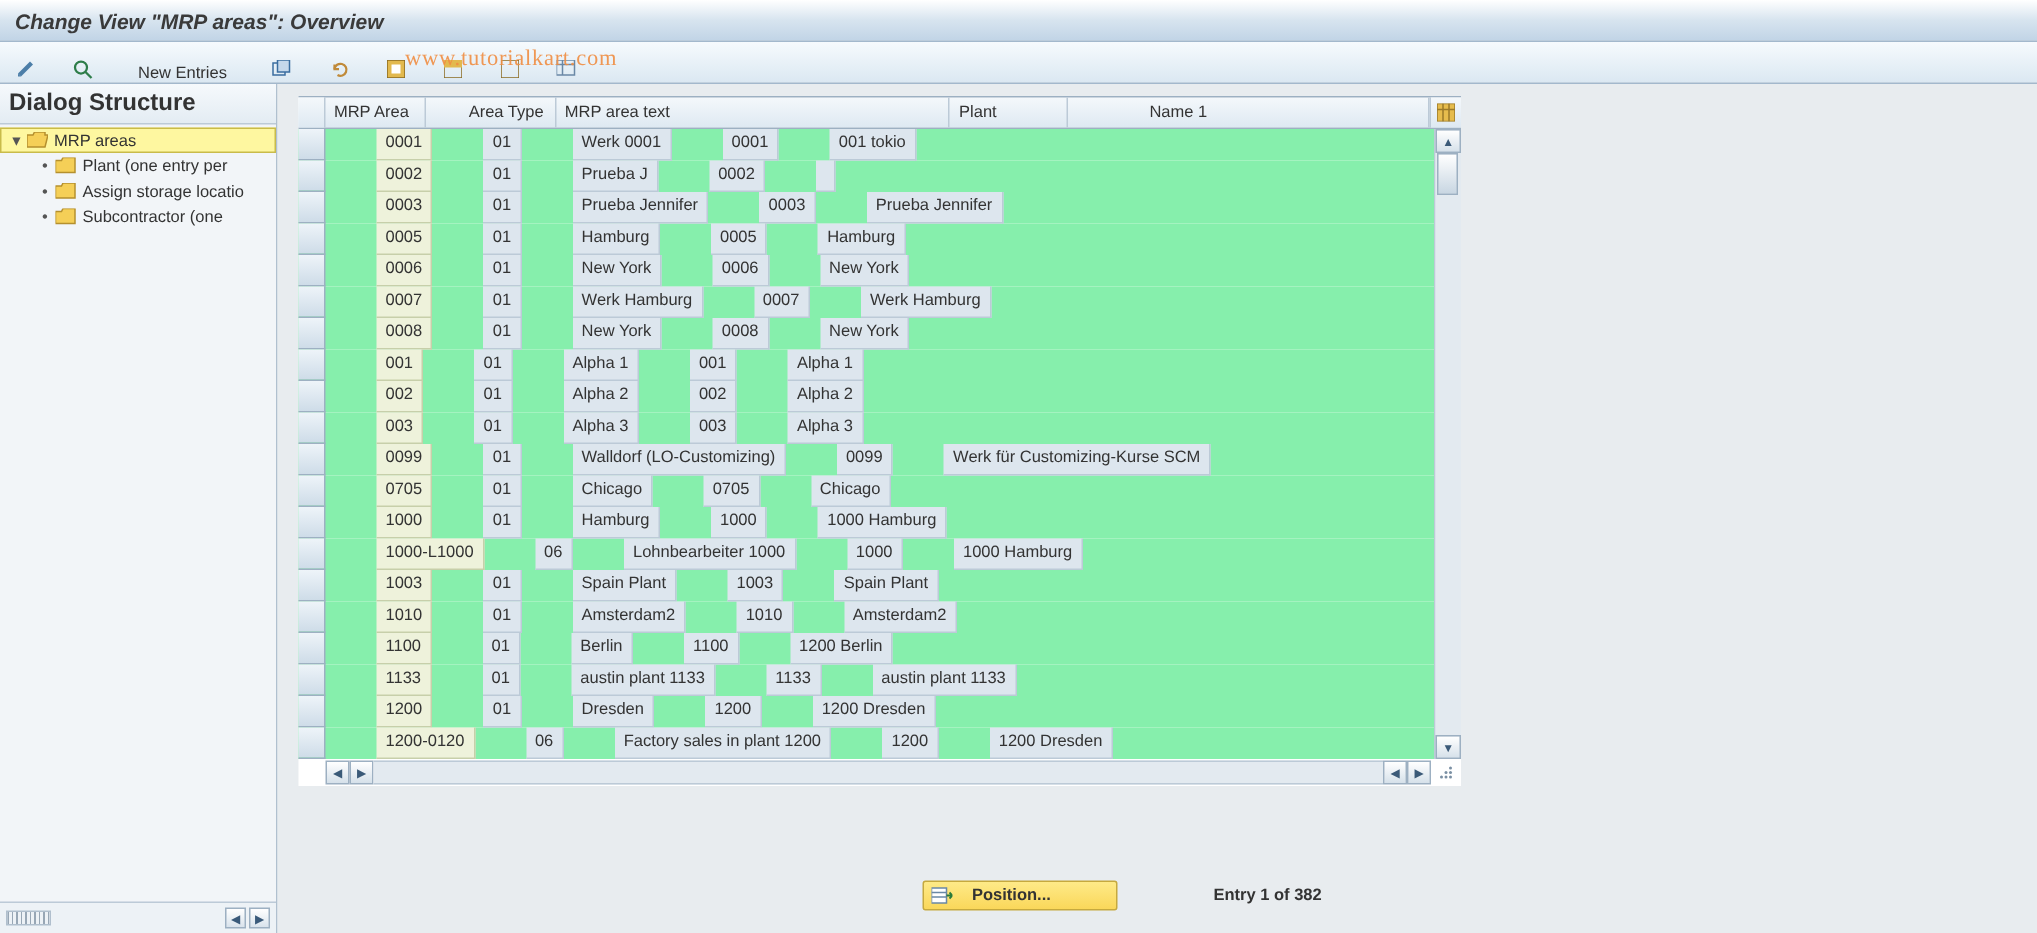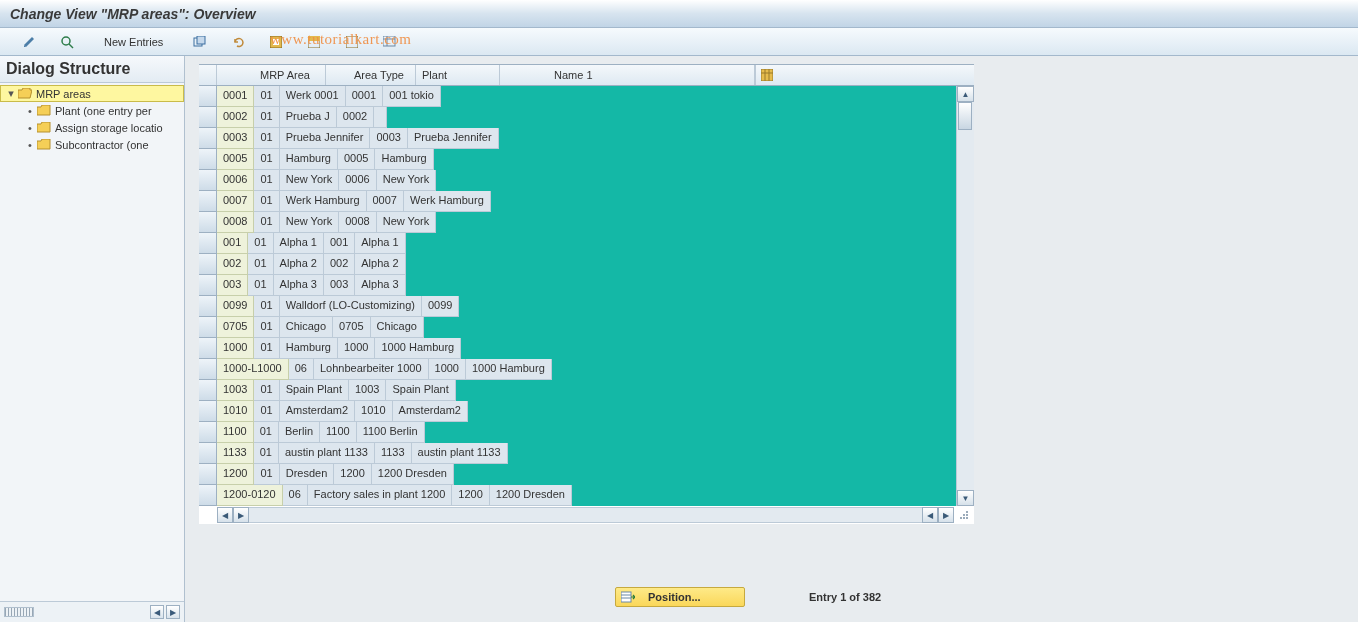--- a/index.html
+++ b/index.html
@@ -22,22 +22,22 @@
   font-style: italic;
   font-weight: bold;
   font-size: 14px;
   color: #3a3a3a;
 }
 .toolbar {
   height: 28px;
   background: linear-gradient(to bottom, #f6fafd 0%, #dbe8f2 100%);
   border-bottom: 1px solid #a3b8cc;
   display: flex;
-  align-items: center;
-  padding: 0 20px;
+  align-items: flex-end;
+  padding: 0 8px;
   gap: 20px;
   position: relative;
 }
 .toolbar .tb-icon {
   width: 18px; height: 18px;
   display: inline-flex; align-items: center; justify-content: center;
   cursor: pointer;
 }
 .toolbar .tb-label {
   padding: 0 8px;
@@ -131,39 +131,40 @@
   height: 22px;
 }
 .col {
   border-right: 1px solid #bccad7;
   padding: 4px 6px;
   font-size: 11px;
   overflow: hidden;
   white-space: nowrap;
 }
 .col.sel { width: 18px; background: linear-gradient(#f4f8fb,#dee9f2); border-right:1px solid #bccad7;}
-.col.c1 { width: 72px; margin-left: 37px; }
+.col.c1 { width: 72px; }
 .col.c2 { width: 68px; margin-left: 22px; }
 .col.c3 { width: 282px; }
 .col.c4 { width: 84px; }
 .col.c5 { width: 207px; margin-left: 48px; }
 .hdr-icon-col {
   width: 22px;
   display:flex;align-items:center;justify-content:center;
   background: linear-gradient(#f4f8fb,#dee9f2);
   border-left:1px solid #bccad7;
   cursor:pointer;
 }
 .grid-body {
   position: relative;
 }
 .row {
   display: flex;
   height: 21px;
-  background: #14b8a6;
+  background: #86efac;
+  gap: 34px;
 }
 .row .cell {
   border-right: 1px solid #bccad7;
   border-bottom: 1px solid #bccad7;
   padding: 3px 6px;
   font-size: 11px;
   overflow: hidden;
   white-space: nowrap;
   background: #dde6ee;
 }
@@ -347,20 +348,21 @@
       </span>
     </div>
   </div>
 
   <div class="content">
     <div class="table-wrap">
       <div class="grid-header">
         <div class="col sel"></div>
         <div class="col c1">MRP Area</div>
         <div class="col c2">Area Type</div>
+        <div class="col c3">MRP area text</div>
         <div class="col c4">Plant</div>
         <div class="col c5">Name 1</div>
         <div class="hdr-icon-col">
           <svg width="12" height="12" viewBox="0 0 12 12">
               <rect x="0" y="0" width="12" height="12" fill="#e6bc4d" stroke="#9a7a2a"></rect>
               <line x1="4" y1="0" x2="4" y2="12" stroke="#9a7a2a"></line>
               <line x1="8" y1="0" x2="8" y2="12" stroke="#9a7a2a"></line>
               <line x1="0" y1="4" x2="12" y2="4" stroke="#9a7a2a"></line>
             </svg>
         </div>
@@ -445,20 +447,21 @@
             <div class="cell c3">Alpha 3</div>
             <div class="cell c4">003</div>
             <div class="cell c5">Alpha 3</div>
           </div>
           <div class="row">
             <div class="sel"></div>
             <div class="cell input c1">0099</div>
             <div class="cell c2">01</div>
             <div class="cell c3">Walldorf (LO-Customizing)</div>
             <div class="cell c4">0099</div>
+            <div class="cell c5">Werk für Customizing-Kurse SCM</div>
           </div>
           <div class="row">
             <div class="sel"></div>
             <div class="cell input c1">0705</div>
             <div class="cell c2">01</div>
             <div class="cell c3">Chicago</div>
             <div class="cell c4">0705</div>
             <div class="cell c5">Chicago</div>
           </div>
           <div class="row">
@@ -492,21 +495,21 @@
             <div class="cell c3">Amsterdam2</div>
             <div class="cell c4">1010</div>
             <div class="cell c5">Amsterdam2</div>
           </div>
           <div class="row">
             <div class="sel"></div>
             <div class="cell input c1">1100</div>
             <div class="cell c2">01</div>
             <div class="cell c3">Berlin</div>
             <div class="cell c4">1100</div>
-            <div class="cell c5">1100 Berlin</div>
+            <div class="cell c5">1200 Berlin</div>
           </div>
           <div class="row">
             <div class="sel"></div>
             <div class="cell input c1">1133</div>
             <div class="cell c2">01</div>
             <div class="cell c3">austin plant 1133</div>
             <div class="cell c4">1133</div>
             <div class="cell c5">austin plant 1133</div>
           </div>
           <div class="row">

